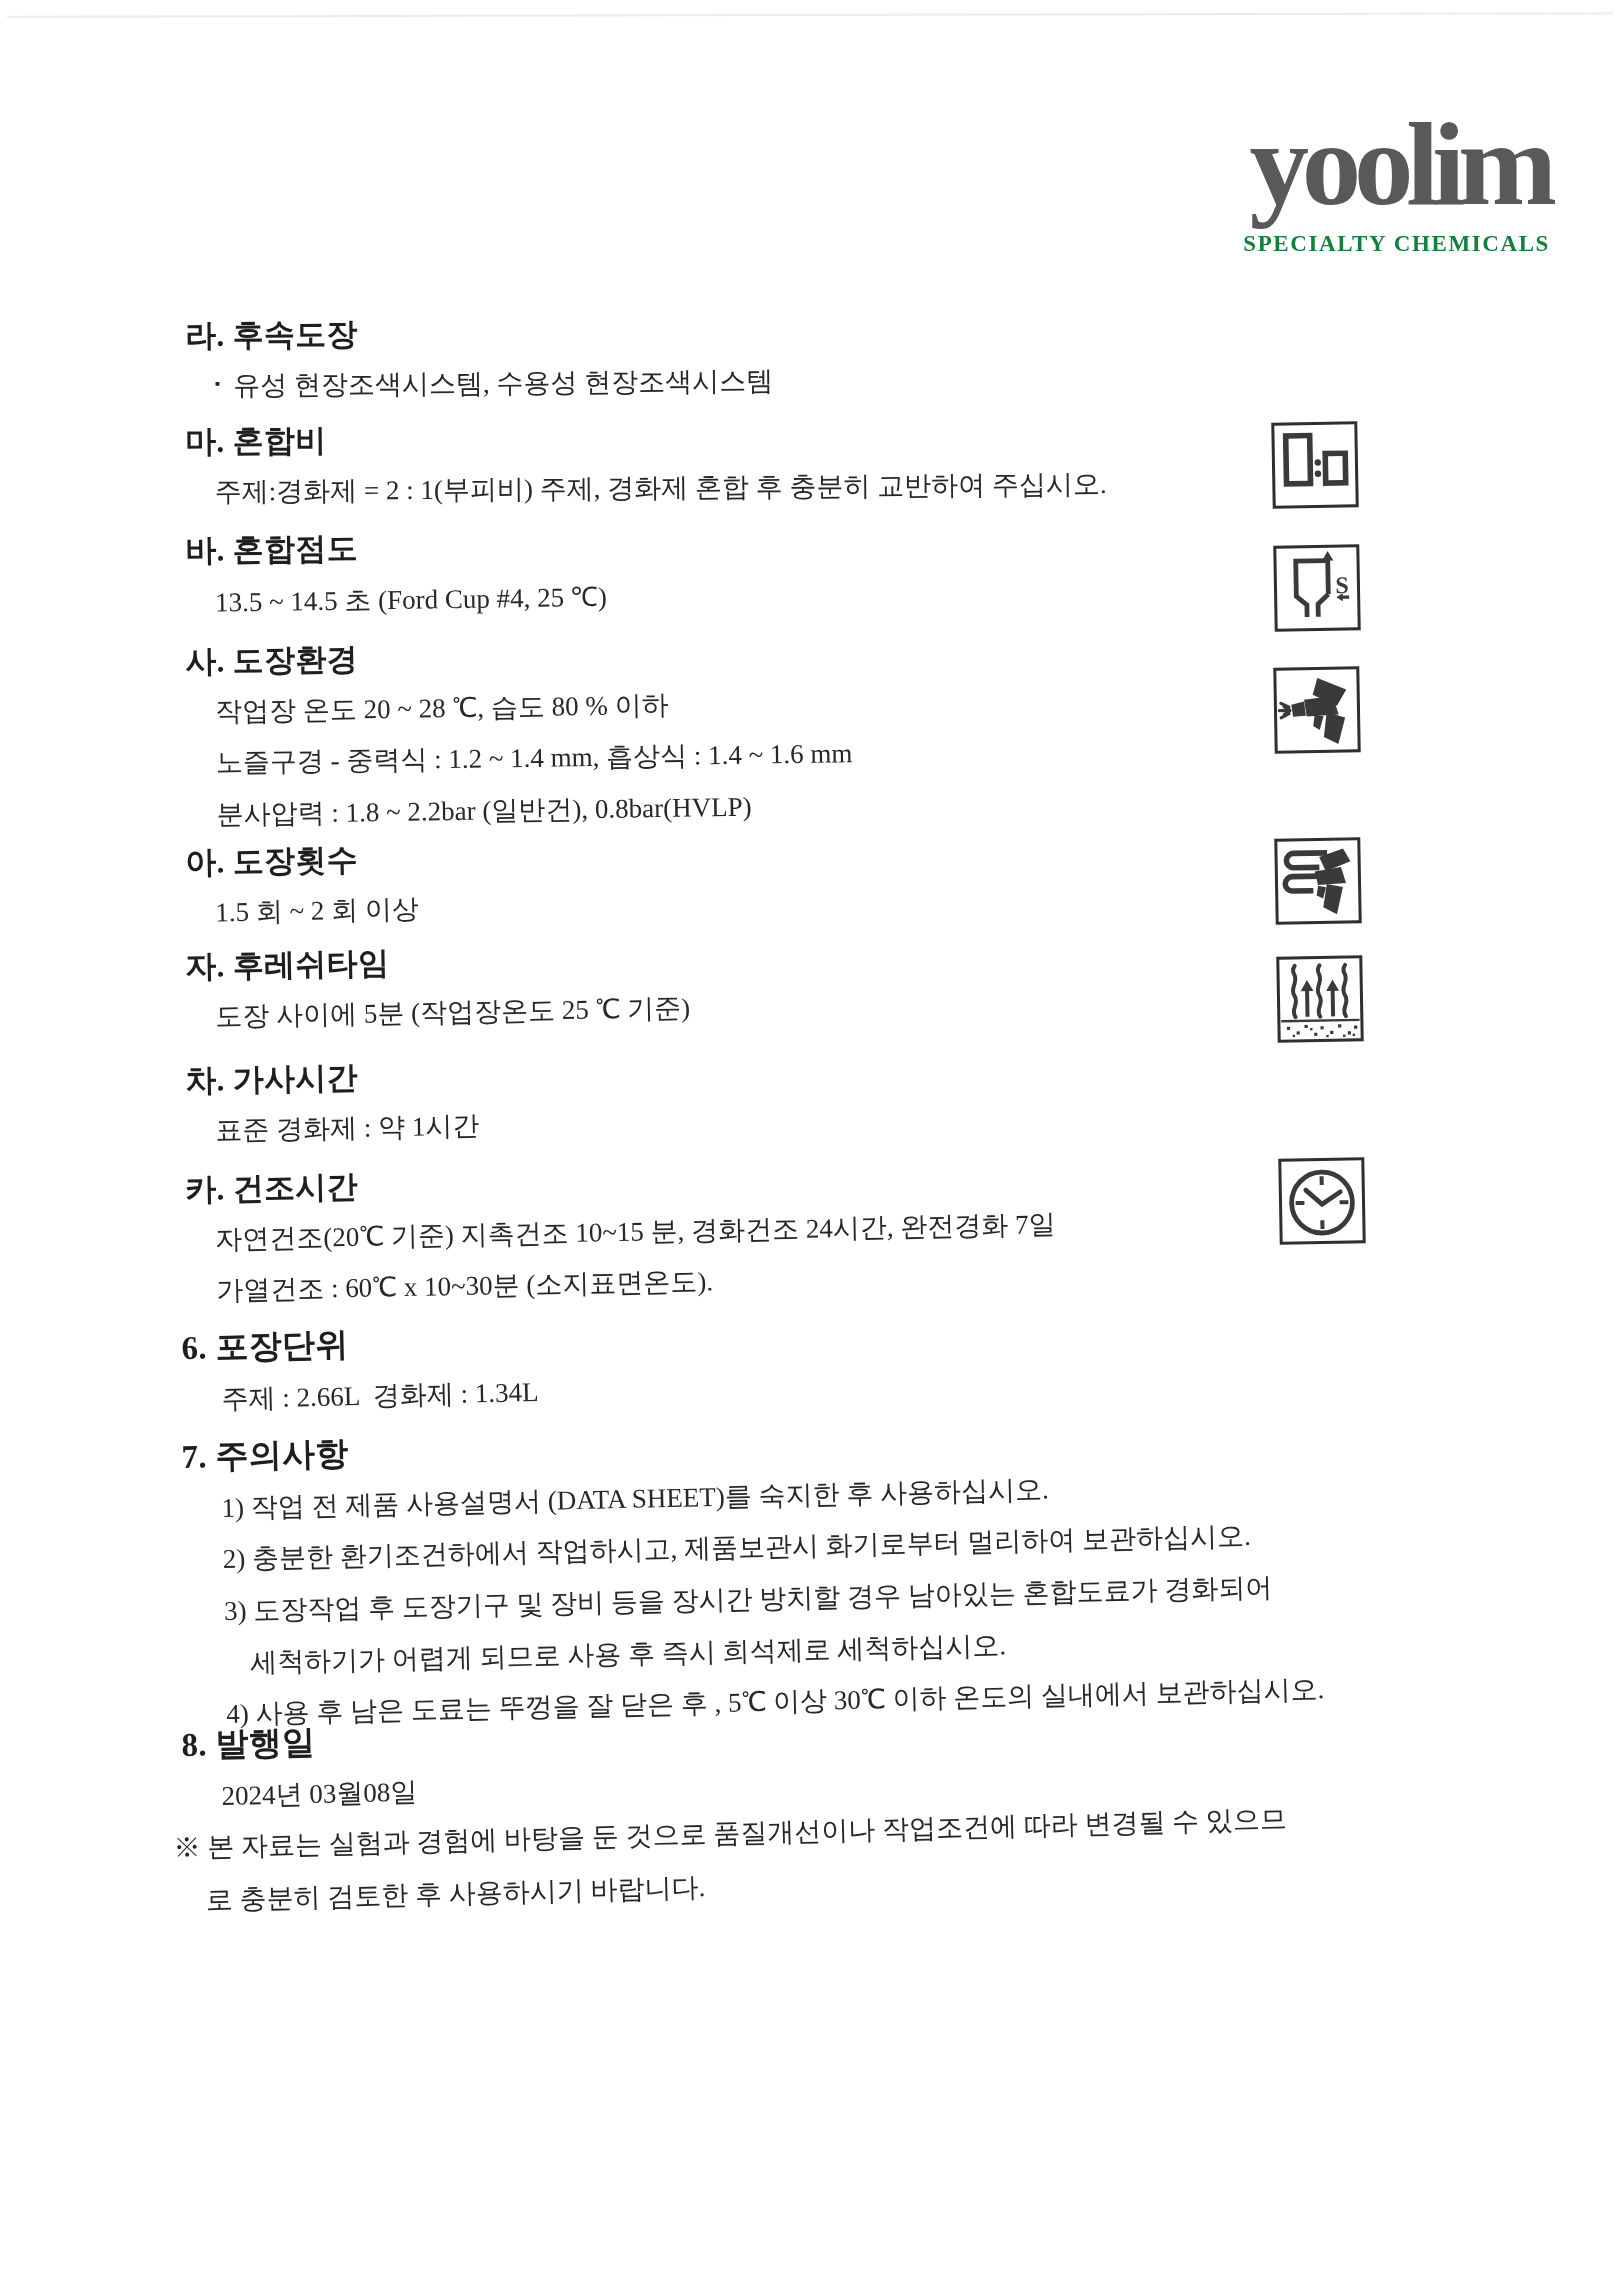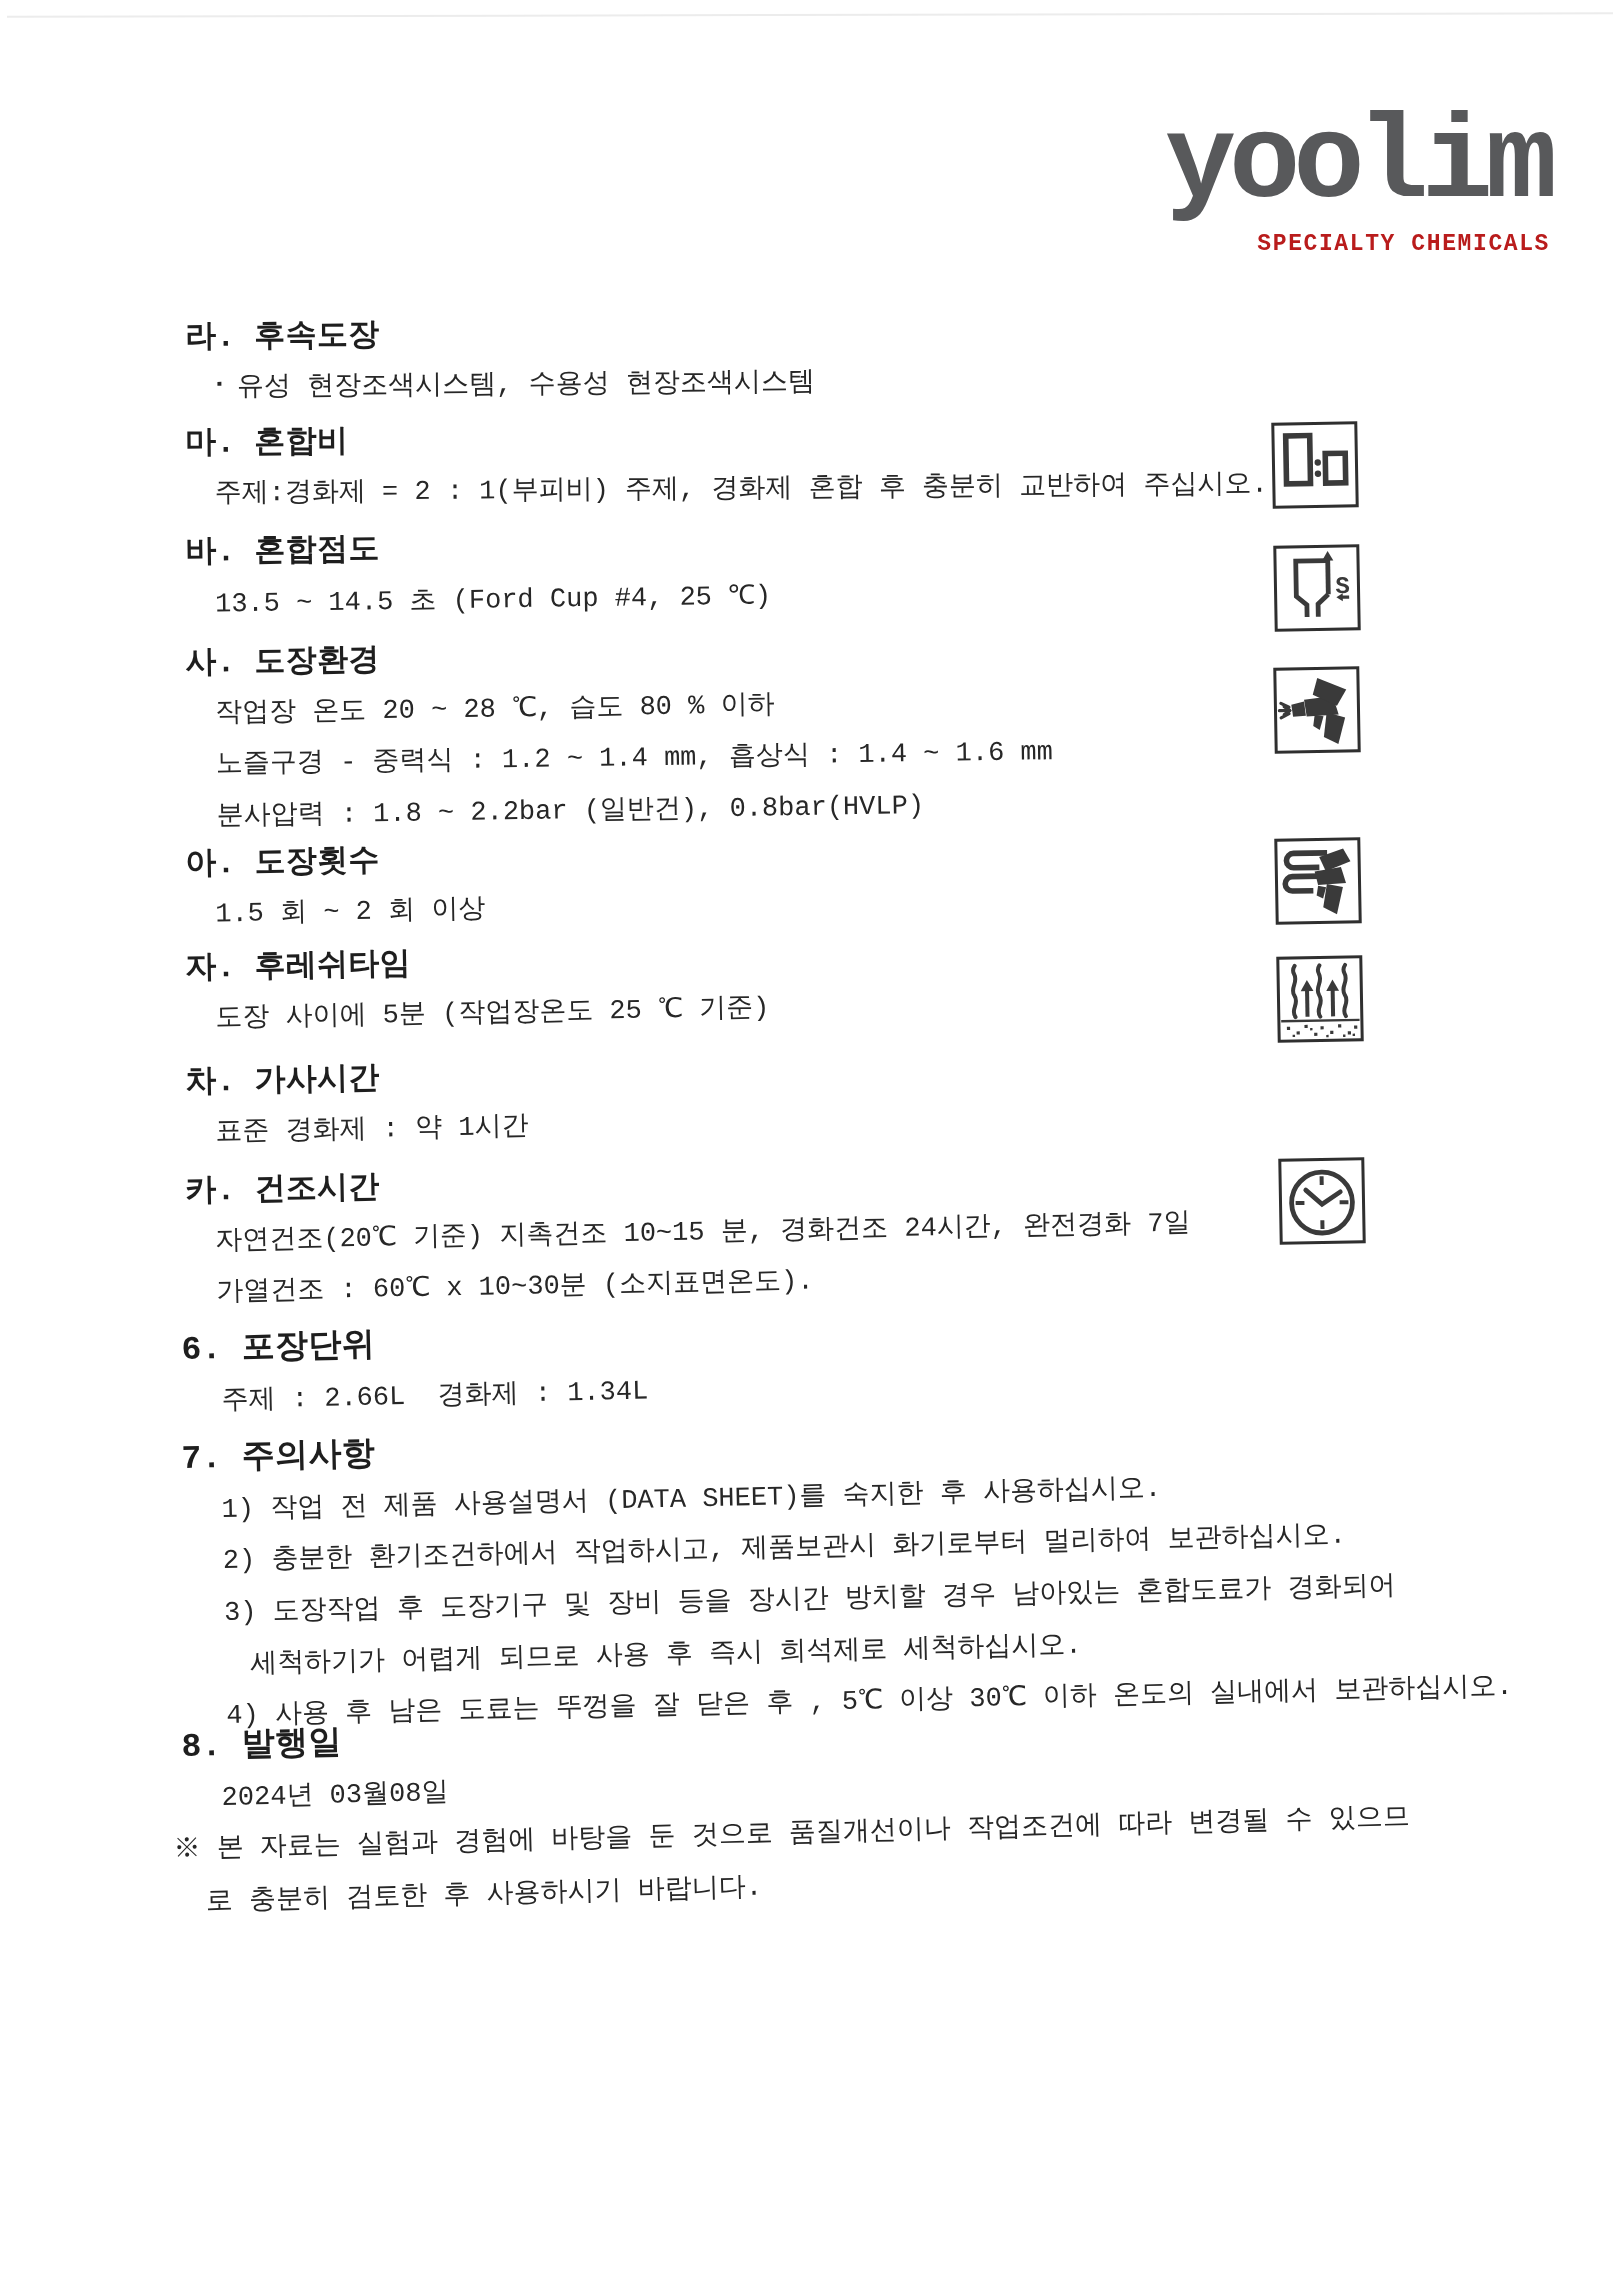--- a/index.html
+++ b/index.html
@@ -1,36 +1,36 @@
 <!DOCTYPE html>
 <html style="font-size:10.5px"><head>
 <meta charset="utf-8">
 <style>
   html,body { margin:0; padding:0; background:#ffffff; }
   .page {
     position:relative;
     width:1623px; height:2295px;
     background:#ffffff;
-    font-family:Liberation Mono, monospace;
+    font-family:Liberation Serif, serif;
     color:#262626;
     overflow:hidden;
   }
   .scanline {
     position:absolute; top:13.7px; left:6.5px; width:1606px; height:2px;
     background:#ececec; transform:rotate(-0.12deg);
   }
   
   .logo { position:absolute; top:105px; right:73px; text-align:right; }
   .brand {
     font-size:119px; font-weight:700; line-height:1;
     letter-spacing:-7.2px; color:#58595b;
   }
   .tagline {
     font-size:23px; font-weight:700; letter-spacing:1.6px;
-    color:#b91c1c; margin-top:6.5px;
+    color:#15803d; margin-top:6.5px;
   }
   
   .sec { position:absolute; left:185px; }
   .sec h2 { margin:0; font-size:31px; font-weight:700; color:#1e1e1e; white-space:pre; letter-spacing:0.3px; }
   .sec .body { margin-left:29px; margin-top:10.5px; }
   .sec .line { margin-top:15.7px; font-size:27px; color:#272727; white-space:pre; }
   .sec .line:first-child { margin-top:0; }
   .numsec { left:181px; }
   .numsec h2 { font-size:33px; }
   .numsec .body { margin-left:39px; }

